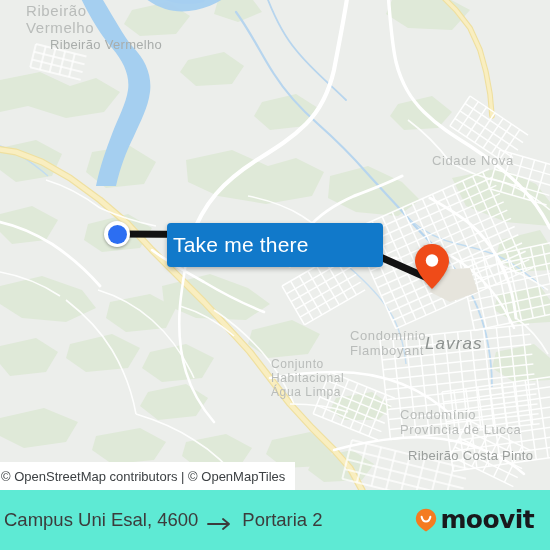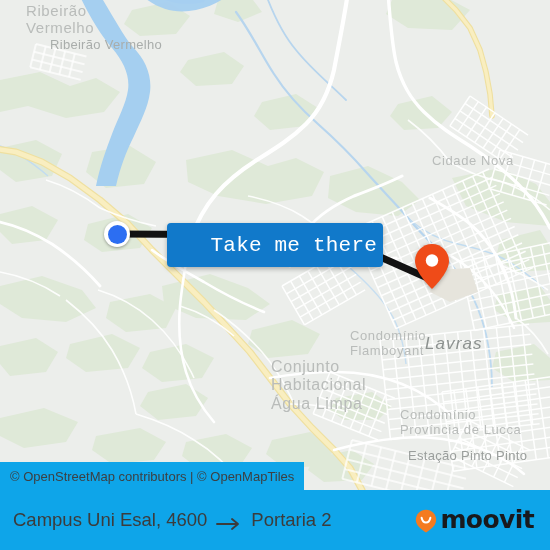--- a/index.html
+++ b/index.html
@@ -49,59 +49,59 @@
     filter:drop-shadow(0 1px 2px rgba(0,0,0,.3));}
 
   
   .cta{
     position:absolute;
     background:#1179ca;
     color:#ffffff;
     border:0;
     border-radius:4px;
     font-size:21px;
-    font-family:Liberation Mono, monospace;
+    font-family:Liberation Sans, sans-serif;
     letter-spacing:.2px;
     cursor:pointer;
     box-shadow:0 2px 5px rgba(0,0,0,.28);
-    display:flex;align-items:center;justify-content:flex-end;
+    display:flex;align-items:center;justify-content:flex-start;
   }
 
   
   .attrib{
     position:absolute;left:0;bottom:0;
     height:28px;
-    background:#0ea5e9;
+    background:#ffffff;
     color:#3c4043;
     font-size:13px;
     display:flex;align-items:center;
-    padding:0 10px 0 10px;
+    padding:0 10px 0 1px;
     box-sizing:border-box;
     white-space:nowrap;
   }
 
   
   .footer{
     position:absolute;left:0;top:490px;width:550px;height:60px;
-    background:#0ea5e9;
+    background:#5eead4;
     display:flex;align-items:center;
     box-sizing:border-box;
-    padding:0 16px 0 13px;
+    padding:0 16px 0 4px;
   }
   .route-text{
     font-size:18.5px;color:#3c3c3c;
     display:flex;align-items:center;gap:9px;
     white-space:nowrap;
   }
   .route-arrow{
     display:inline-block;width:26px;height:14px;flex:0 0 auto;
     position:relative;top:1px;
   }
   .brand{
-    margin-left:auto;display:flex;align-items:flex-end;gap:3px;
+    margin-left:auto;display:flex;align-items:center;gap:3px;
   }
   .brand-mark{width:22px;height:24px;display:block;}
   .brand-word{
     font-size:25px;font-weight:bold;color:#19191c;letter-spacing:-.6px;
     font-family:"DejaVu Sans","Liberation Sans",sans-serif;
     line-height:1;position:relative;top:-1px;
   }
 </style>
 </head>
 <body>
@@ -449,25 +449,25 @@
 
     <div class="lbl small" style="left:50px;top:38px;">Ribeirão Vermelho</div>
 
     <div class="lbl" style="left:432px;top:154px;font-size:13px;">Cidade Nova</div>
 
 
     <div class="lbl" style="left:350px;top:329px;font-size:13px;width:96px;">Condomínio<br>Flamboyant</div>
 
     <div class="lbl city" style="left:425px;top:334px;font-style:italic;">Lavras</div>
 
-    <div class="lbl" style="left:271px;top:358px;font-size:16px;width:92px;">Conjunto<br>Habitacional<br>Água Limpa</div>
+    <div class="lbl" style="left:271px;top:358px;font-size:12px;width:92px;">Conjunto<br>Habitacional<br>Água Limpa</div>
 
     <div class="lbl" style="left:400px;top:408px;font-size:13px;width:140px;">Condomínio<br>Província de Lucca</div>
 
-    <div class="lbl small" style="left:408px;top:449px;color:#9a9e9c;">Estação Pinto Pinto</div>
+    <div class="lbl small" style="left:408px;top:449px;color:#9a9e9c;">Ribeirão Costa Pinto</div>
 
     <div class="origin-dot" style="left:104px;top:221px;">
       <i></i>
     </div>
 
     <div class="dest-pin" style="left:414px;top:243px;">
       <svg viewBox="0 0 36 48">
         <path d="M18 1 C 8.6 1 1 8.6 1 18 C 1 30 18 46 18 46 C 18 46 35 30 35 18 C 35 8.6 27.4 1 18 1 Z" fill="#ef4b18"></path>
         <circle cx="18" cy="17.5" r="6.2" fill="#ffffff"></circle>
       </svg>

